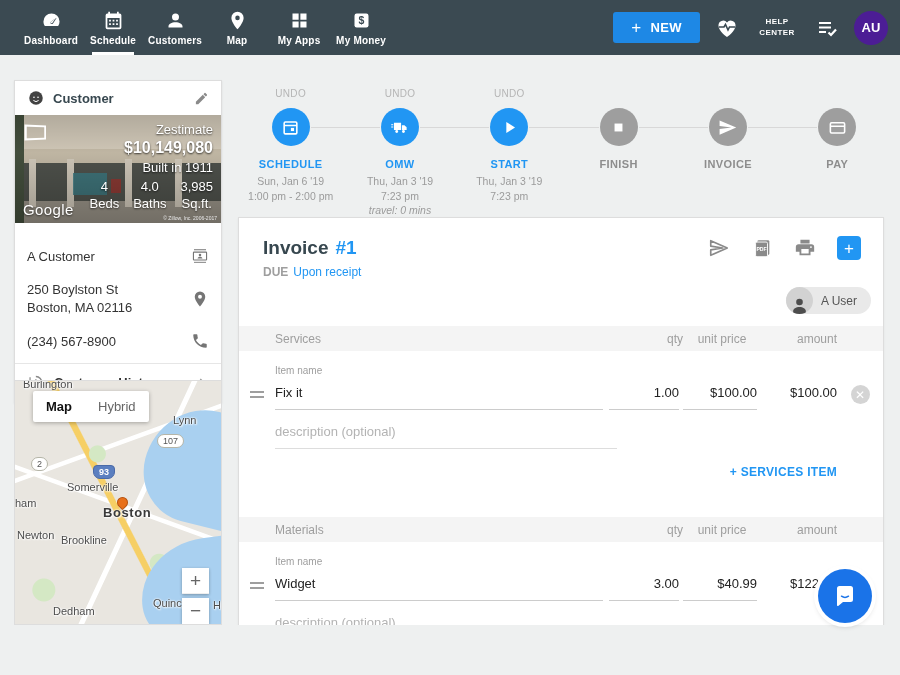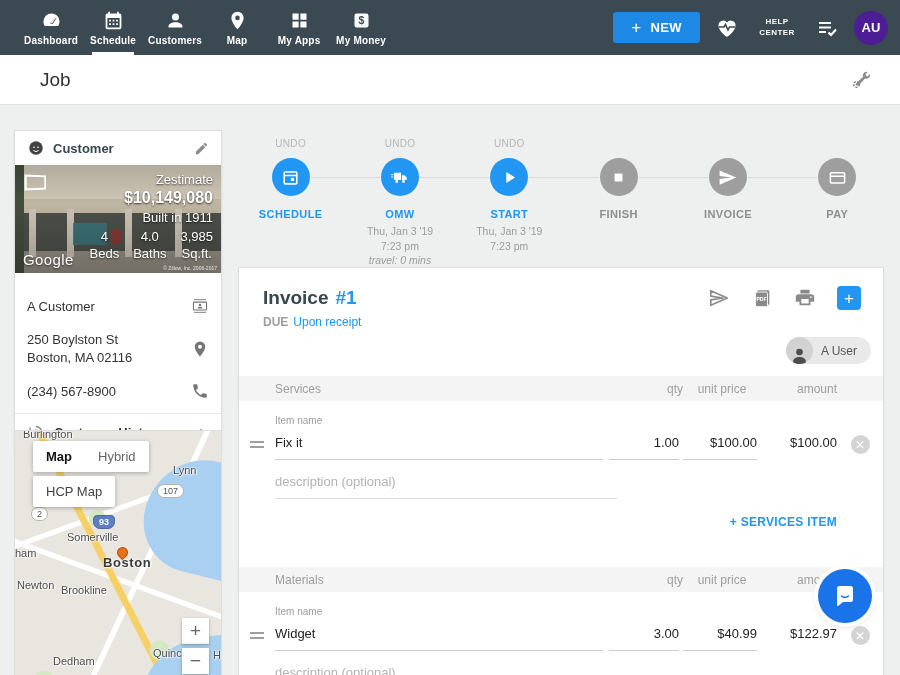--- a/index.html
+++ b/index.html
@@ -58,21 +58,21 @@
   .cc-row .ric { margin-left:auto; color:#757575; cursor:pointer; }
   .cc-row .ric svg { width:18px; height:18px; display:block; }
   .cc-row.first { padding-top:24px; }
   .addr-lines { line-height:1.35; }
   .cc-divider { border-top:1px solid #e6e6e6; margin-top:5px; }
   .cc-history { display:flex; align-items:center; gap:10px; padding:10px 12px 11px; font-size:13px; font-weight:bold; color:#333; cursor:pointer; }
   .cc-history .hic { color:#8a8a8a; } .cc-history .hic svg { width:17px; height:17px; display:block; }
   .cc-history .chev { margin-left:auto; color:#9e9e9e; } .cc-history .chev svg { width:14px; height:14px; display:block; }
 
   
-  .map-card { position:absolute; left:14px; top:325px; width:208px; height:294px; border:1px solid #ddd; overflow:hidden;
+  .map-card { position:absolute; left:14px; top:325px; width:208px; height:245px; border:1px solid #ddd; overflow:hidden;
     background:
       radial-gradient(circle at 14% 86%, #d4e8c4 0 11px, rgba(0,0,0,0) 12px),
       radial-gradient(circle at 40% 30%, #d4e8c4 0 8px, rgba(0,0,0,0) 9px),
       radial-gradient(circle at 70% 75%, #d4e8c4 0 9px, rgba(0,0,0,0) 10px),
       linear-gradient(63deg, rgba(0,0,0,0) 47.2%, #f6cf65 47.6% 49.4%, rgba(0,0,0,0) 49.8%),
       linear-gradient(115deg, rgba(0,0,0,0) 55.2%, #ffffff 55.5% 57%, rgba(0,0,0,0) 57.3%),
       linear-gradient(20deg, rgba(0,0,0,0) 48.5%, #ffffff 48.8% 50%, rgba(0,0,0,0) 50.3%),
       linear-gradient(160deg, rgba(0,0,0,0) 30.5%, #ffffff 30.8% 32%, rgba(0,0,0,0) 32.3%),
       #e9e6e0;
   }
@@ -226,30 +226,20 @@
       <span class="tasks-icon">
           <svg viewBox="0 0 24 24" fill="none" stroke="currentColor" stroke-width="2">
             <path d="M4 7h12M4 11.5h12M4 16h7"></path>
             <path d="M13.5 16.5l2.5 2.5 5-5.5" stroke-width="2.2"></path>
           </svg>
         </span>
       <div class="avatar">AU</div>
     </div>
   </header>
 
-  <div class="page-header">
-    <span class="page-title">Job</span>
-    <span class="job-tools">
-        <svg viewBox="0 0 24 24" fill="currentColor">
-          <path d="M21.6 5.3a4 4 0 0 1-5.2 5.1l-7.5 8.1-2.6-2.4 8-7.6a4 4 0 0 1 5-5.3L17 5.5l.4 2.1 2.1.4 2.1-2.7z"></path>
-          <circle cx="7.2" cy="16.8" r="3.1" fill="none" stroke="currentColor" stroke-width="1.6" stroke-dasharray="2.3 1.4"></circle>
-          <circle cx="7.2" cy="16.8" r="1.1"></circle>
-        </svg>
-      </span>
-  </div>
 
   <div class="content">
 
     <aside class="customer-card">
       <div class="cc-header">
         <span class="cc-face">
             <svg viewBox="0 0 24 24" fill="currentColor">
               <circle cx="12" cy="12" r="9"></circle>
               <circle cx="9.3" cy="11" r="1.1" fill="#fff"></circle>
               <circle cx="14.7" cy="11" r="1.1" fill="#fff"></circle>
@@ -356,39 +346,39 @@
       <span class="plc" style="left:2px;top:148px">Newton</span>
       <span class="plc" style="left:46px;top:153px">Brookline</span>
       <span class="plc" style="left:138px;top:216px">Quincy</span>
       <span class="plc" style="left:38px;top:224px">Dedham</span>
       <span class="plc" style="left:198px;top:218px">Hi</span>
 
       <div class="map-type">
         <span class="mbtn sel">Map</span>
         <span class="mbtn">Hybrid</span>
       </div>
-      <div class="hcp-btn">HCP Map</div>
 
       <div class="zbtn zin">+</div>
       <div class="zbtn zout">−</div>
     </aside>
 
     <div class="timeline">
       <div class="step done">
         <div class="undo">UNDO</div>
         <div class="circle">
             <span>
               <svg viewBox="0 0 24 24" fill="none" stroke="#fff" stroke-width="2">
                 <rect x="4" y="5" width="16" height="15" rx="1.5"></rect>
                 <path d="M4 9.5h16"></path>
                 <rect x="12.5" y="12.5" width="4" height="4" fill="#fff" stroke="none"></rect>
               </svg>
             </span>
           </div>
         <div class="step-label">SCHEDULE</div>
+        <div class="dates"><span>Sun, Jan 6 '19</span><br><span>1:00 pm - 2:00 pm</span></div>
       </div>
       <div class="step done">
         <div class="undo">UNDO</div>
         <div class="circle">
             <span>
               <svg viewBox="0 0 24 24" fill="#fff">
                 <path d="M5 6h9v9H5z"></path>
                 <path d="M15 9h3.2L21 11.8V15h-6z"></path>
                 <circle cx="8.5" cy="17" r="1.8"></circle>
                 <circle cx="17" cy="17" r="1.8"></circle>

